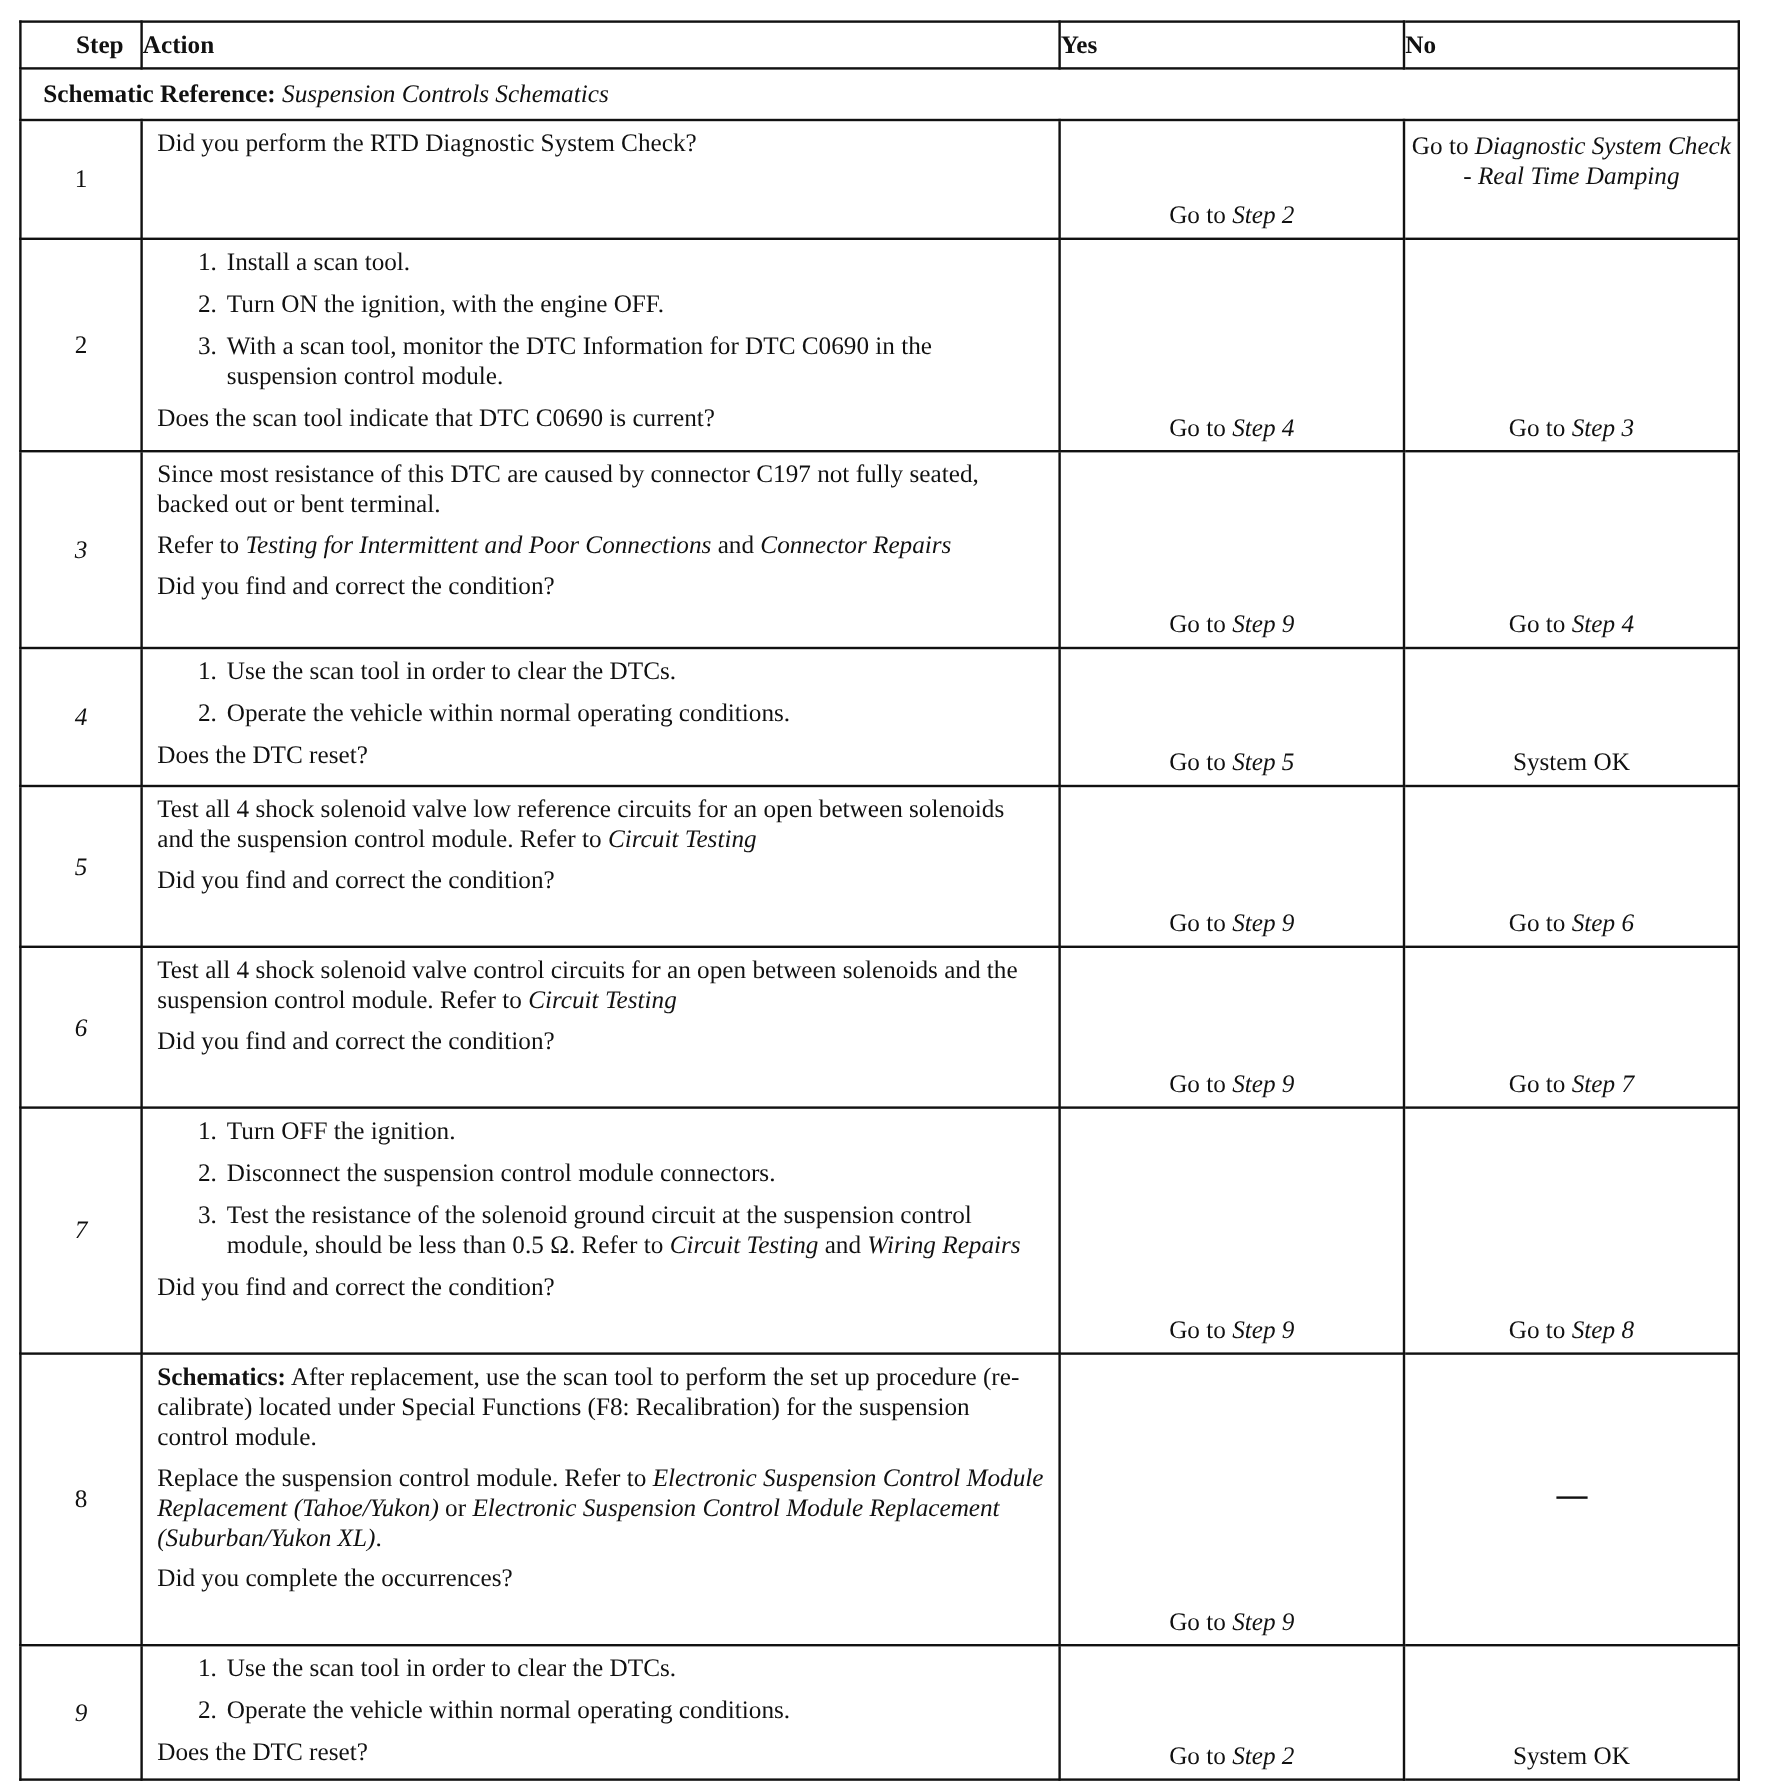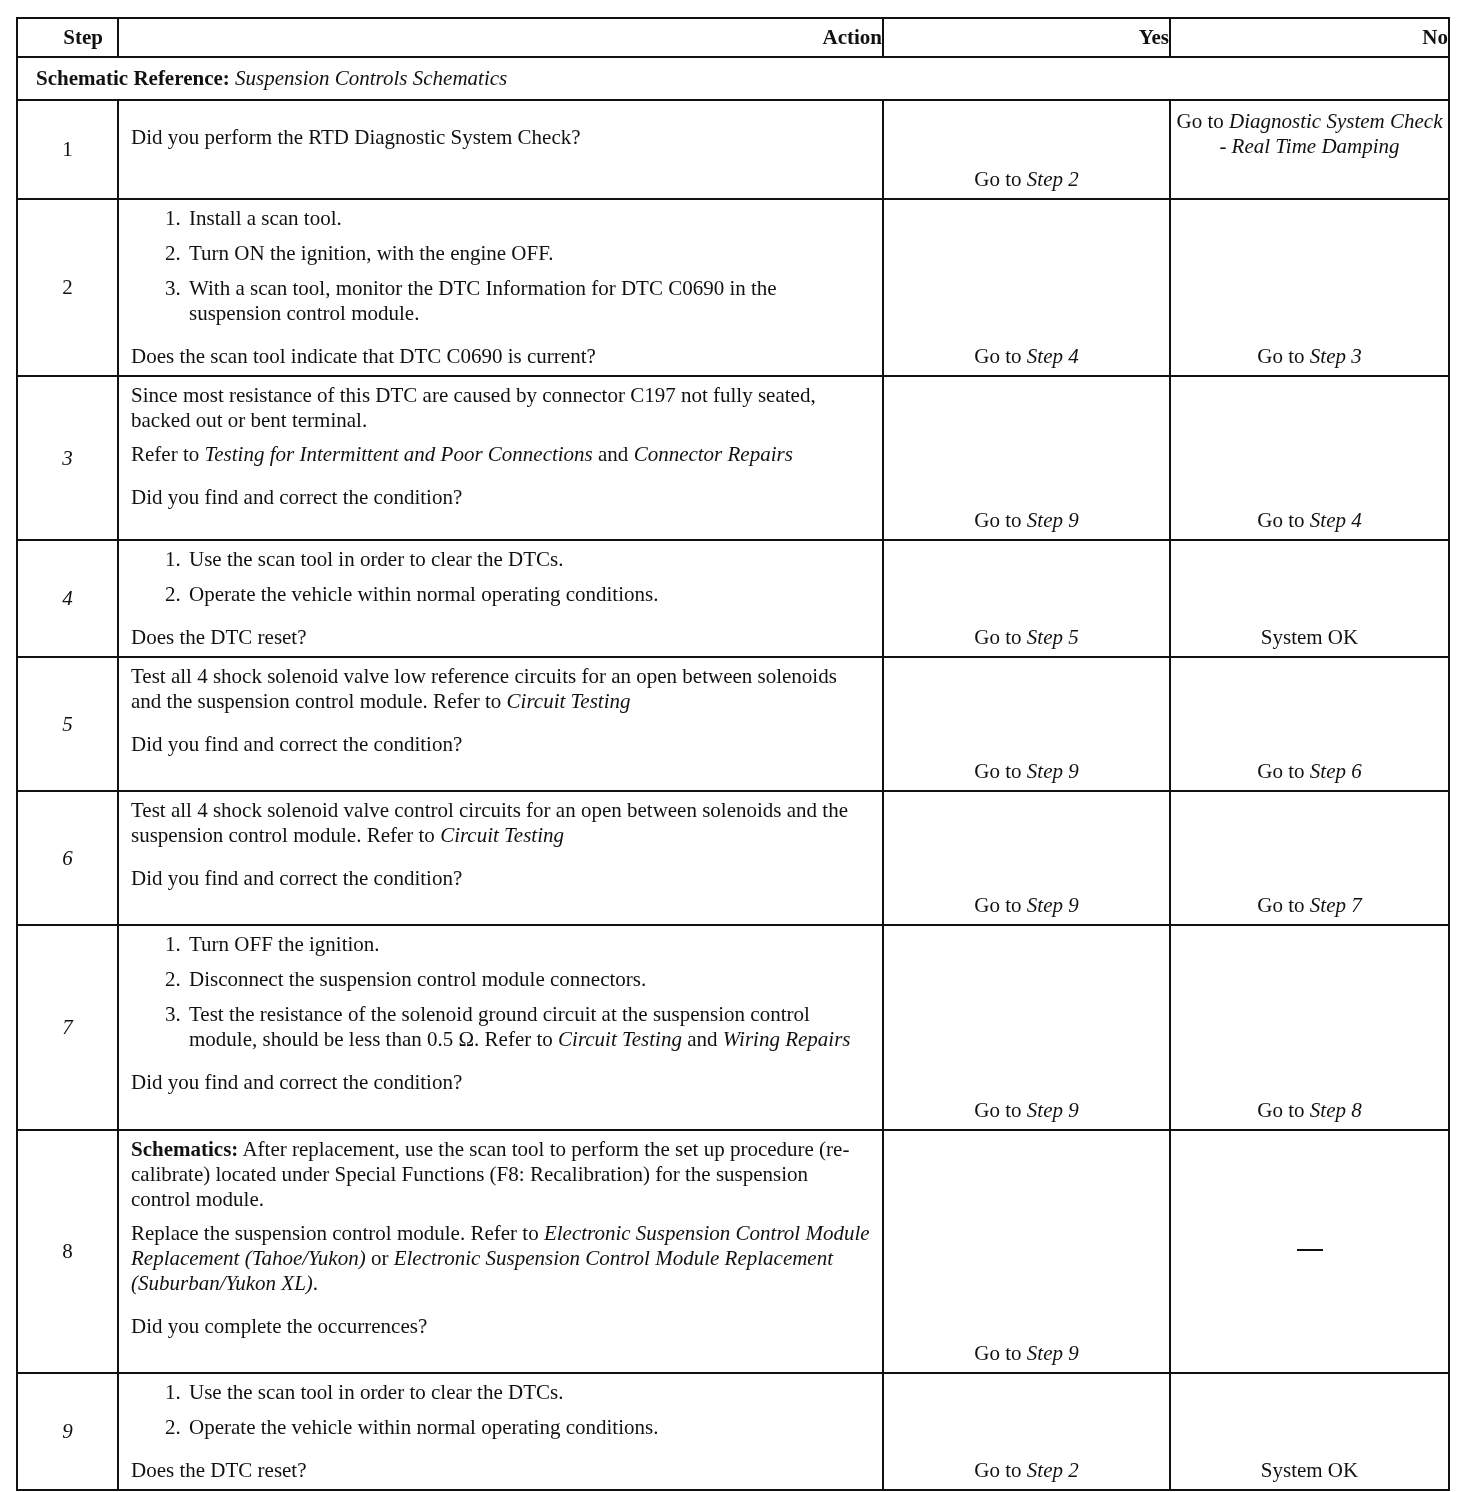--- a/index.html
+++ b/index.html
@@ -7,28 +7,28 @@
   table.diag {
     position: absolute; left: 16px; top: 17px;
     width: 1432px; border-collapse: collapse; table-layout: fixed;
     font-size: 21px; line-height: 25px; font-family: Liberation Serif, serif;
   }
   table.diag td, table.diag th { border: 2.5px solid #111; padding: 0; vertical-align: top; }
   col.c-step { width: 101px; }
   col.c-action { width: 765px; }
   col.c-yes { width: 287px; }
   col.c-no { width: 279px; }
-  th { font-weight: bold; text-align: right; height: 37px; vertical-align: middle !important; font-size: 21px; }
+  th { font-weight: bold; text-align: left; height: 37px; vertical-align: middle !important; font-size: 21px; }
   th.step-h { text-align: right; padding-right: 14px !important; }
   td.schem { height: 41px; vertical-align: middle !important; padding-left: 18px !important; margin-top: 31px; }
   td.step { text-align: center; vertical-align: middle !important; }
   td.step.it { font-style: italic; }
   td.action { padding: 6px 10px 6px 12px !important; }
   td.action p { margin: 0 0 9px 0; }
-  td.action p:last-child { margin-bottom: 0; margin-top: 18px; }
+  td.action p:last-child { margin-bottom: 0; }
   td.action ol { margin: 0 0 9px 0; padding-left: 0; list-style: none; }
   td.action ol li { margin: 0 0 10px 0; padding-left: 58px; text-indent: -24px; }
   td.action ol li .num { display: inline-block; width: 24px; text-indent: 0; }
   td.res { text-align: center; vertical-align: bottom !important; padding-bottom: 6px !important; }
   td.res.mid { vertical-align: middle !important; }
   td.no1 { vertical-align: top !important; padding-top: 8px !important; padding-bottom: 8px !important; text-align: center; }
   .i { font-style: italic; }
   .b { font-weight: bold; }
   .dash { display: inline-block; width: 26px; height: 2px; background: #111; vertical-align: middle; }
 </style>

